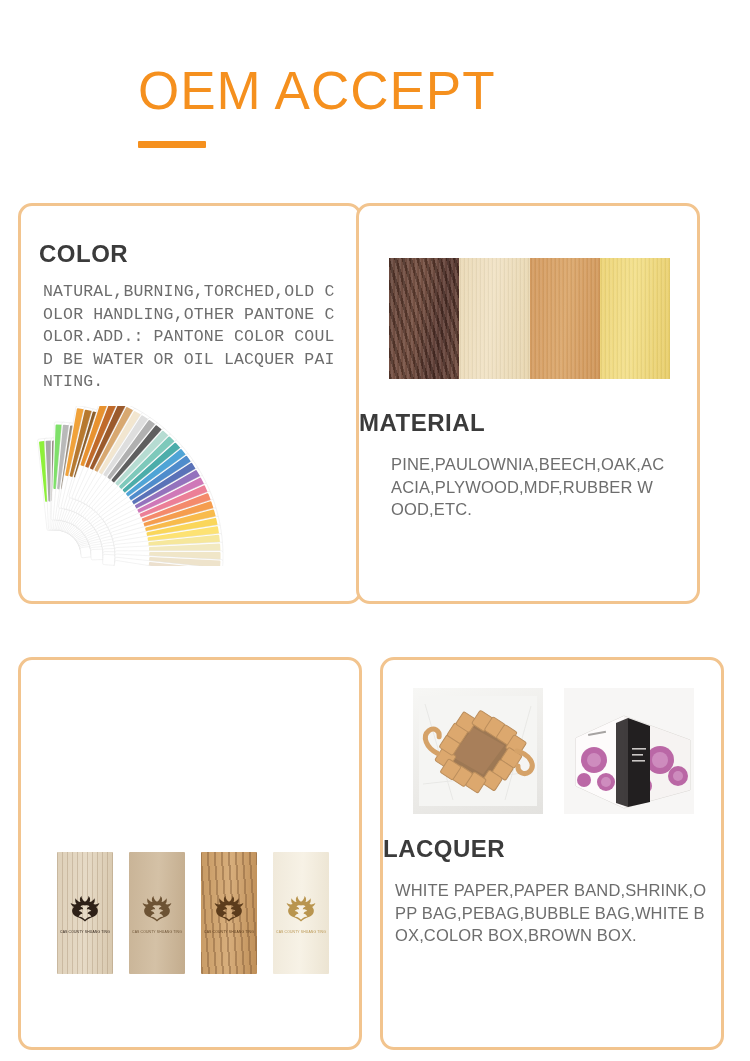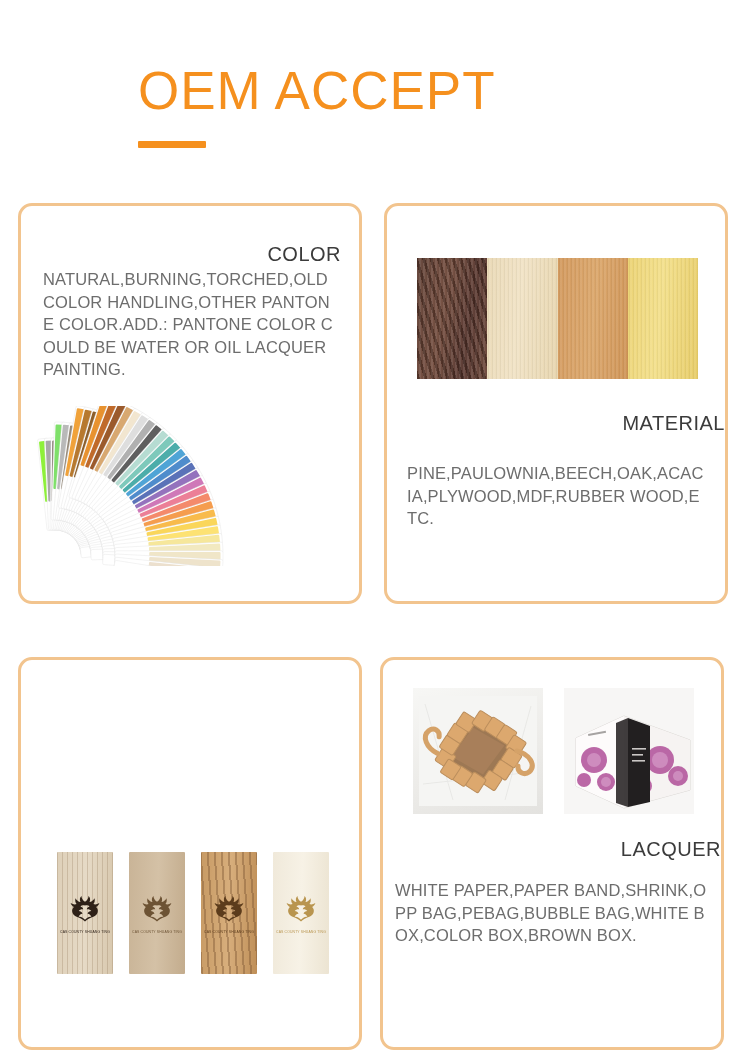--- a/index.html
+++ b/index.html
@@ -20,41 +20,41 @@
     margin-top:21px;width:68px;height:7px;background:#F5901E;border-radius:1px;
   }
 
   
   .card{
     position:absolute;box-sizing:border-box;
     background:#ffffff;border:3px solid #F2C48E;border-radius:14px;
     overflow:hidden;
   }
   #card-color   {left:18px; top:203px; width:344px;height:401px;}
-  #card-material{left:384px;top:203px; width:344px;height:401px;}
+  #card-material{left:356px;top:203px; width:344px;height:401px;}
   #card-logo    {left:18px; top:657px; width:344px;height:393px;}
   #card-packing {left:380px;top:657px; width:344px;height:393px;}
 
   .card-heading{
-    font-size:20px;line-height:28px;color:#3b3b3b;font-weight:400;
-    text-align:right;letter-spacing:.5px;
+    font-size:24px;line-height:28px;color:#3b3b3b;font-weight:700;
+    text-align:left;letter-spacing:.5px;
   }
   .card-text{
     font-size:16.5px;line-height:22.5px;color:#6d6d6d;font-weight:400;
     letter-spacing:.15px;word-break:break-all;text-align:left;
   }
 
   
   #card-color .inner{padding:34px 18px 0 18px;}
-  #card-color .card-text{padding:0 4px;}
+  #card-color .card-text{margin-top:13px;padding:0 4px;font-family:Liberation Mono, monospace;}
 
   
   #card-material .inner{padding:0 0 0 0;}
   #card-material .card-heading{margin-top:30px;}
-  #card-material .card-text{margin-top:25px;padding:0 20px;}
+  #card-material .card-text{margin-top:16px;padding:0 32px;}
 
   
   #card-logo .inner{padding:34px 18px 0 18px;}
   #card-logo .card-text{margin-top:17px;padding:0 4px;}
 
   
   #card-packing .card-heading{margin-top:25px;}
   #card-packing .card-text{margin-top:16px;padding:0 12px;}
 
   

